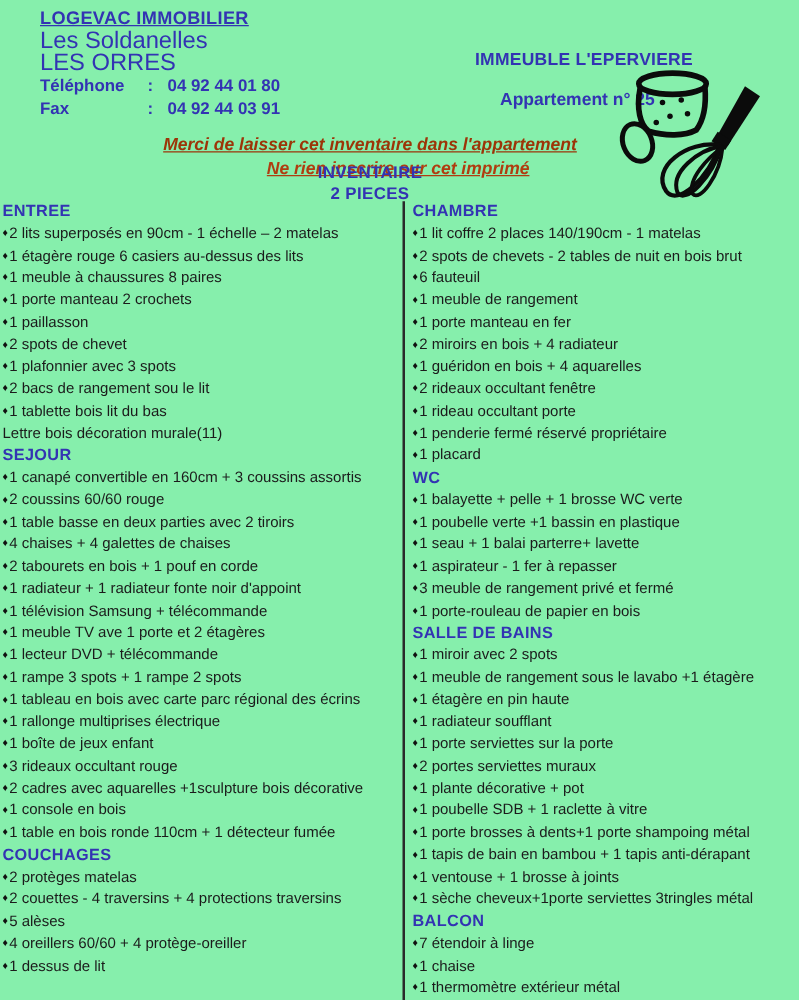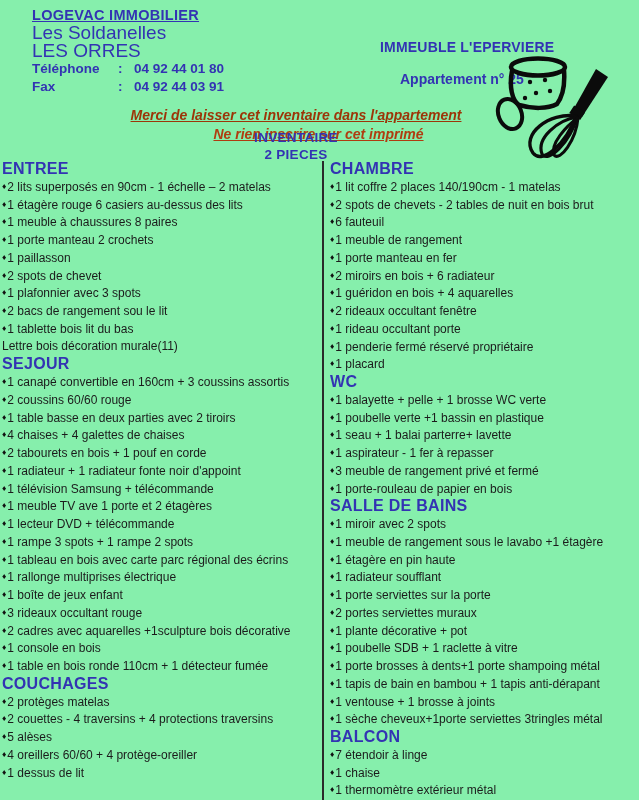--- a/index.html
+++ b/index.html
@@ -28,21 +28,21 @@
   .doc-title{position:absolute;left:0;top:130px;width:592px;text-align:center;line-height:16.5px;color:var(--blue,#3333b3);}
   .doc-title div{font-weight:bold;font-size:13.5px;letter-spacing:.3px;}
   
   .clipart{position:absolute;left:492px;top:54px;width:140px;height:112px;}
   
   .divider{position:absolute;left:322px;top:161px;width:2px;height:639px;background:var(--divider,#2a2a2a);}
   .col{position:absolute;top:160px;overflow:hidden;}
   .col-left{left:2px;width:318px;}
   .col-right{left:330px;width:308px;}
   .section-header{
-    color:var(--blue,#3333b3);font-weight:bold;font-size:16px;
+    color:var(--blue,#3333b3);font-weight:bold;font-size:13px;
     height:17.75px;line-height:17.75px;white-space:nowrap;letter-spacing:.3px;
   }
   .item-row{height:17.75px;line-height:17.75px;white-space:nowrap;font-size:12px;color:var(--ink,#1b1b1b);}
   .bullet{font-size:8.5px;vertical-align:1.5px;margin-right:1px;color:#111;}
 </style>
 </head>
 <body>
 
 <div class="page">
 
@@ -130,21 +130,21 @@
       <div class="item-row"><span class="bullet">♦</span><span>4 oreillers 60/60 + 4 protège-oreiller</span></div>
       <div class="item-row"><span class="bullet">♦</span><span>1 dessus de lit</span></div>
     </div>
   <div class="col col-right">
       <div class="section-header">CHAMBRE</div>
       <div class="item-row"><span class="bullet">♦</span><span>1 lit coffre 2 places 140/190cm   - 1 matelas</span></div>
       <div class="item-row"><span class="bullet">♦</span><span>2 spots de chevets  -  2 tables de nuit en bois brut</span></div>
       <div class="item-row"><span class="bullet">♦</span><span>6 fauteuil</span></div>
       <div class="item-row"><span class="bullet">♦</span><span>1 meuble de rangement</span></div>
       <div class="item-row"><span class="bullet">♦</span><span>1 porte manteau en fer</span></div>
-      <div class="item-row"><span class="bullet">♦</span><span>2 miroirs en bois + 6 radiateur</span></div>
+      <div class="item-row"><span class="bullet">♦</span><span>2 miroirs en bois + 4 radiateur</span></div>
       <div class="item-row"><span class="bullet">♦</span><span>1 guéridon en bois + 4 aquarelles</span></div>
       <div class="item-row"><span class="bullet">♦</span><span>2 rideaux occultant fenêtre</span></div>
       <div class="item-row"><span class="bullet">♦</span><span>1 rideau occultant porte</span></div>
       <div class="item-row"><span class="bullet">♦</span><span>1 penderie fermé réservé propriétaire</span></div>
       <div class="item-row"><span class="bullet">♦</span><span>1 placard</span></div>
       <div class="section-header">WC</div>
       <div class="item-row"><span class="bullet">♦</span><span>1 balayette + pelle + 1 brosse WC verte</span></div>
       <div class="item-row"><span class="bullet">♦</span><span>1 poubelle verte +1 bassin en plastique</span></div>
       <div class="item-row"><span class="bullet">♦</span><span>1 seau + 1 balai parterre+ lavette</span></div>
       <div class="item-row"><span class="bullet">♦</span><span>1 aspirateur - 1 fer à repasser</span></div>

